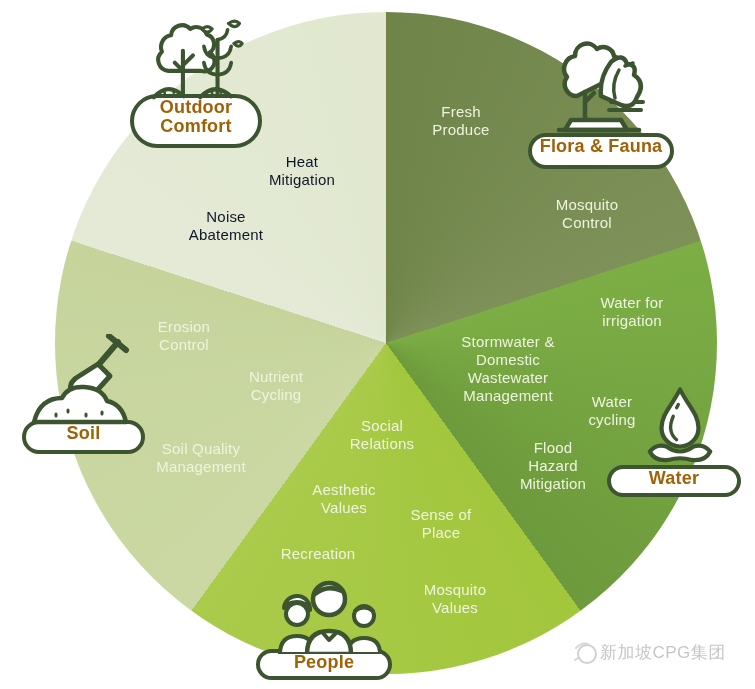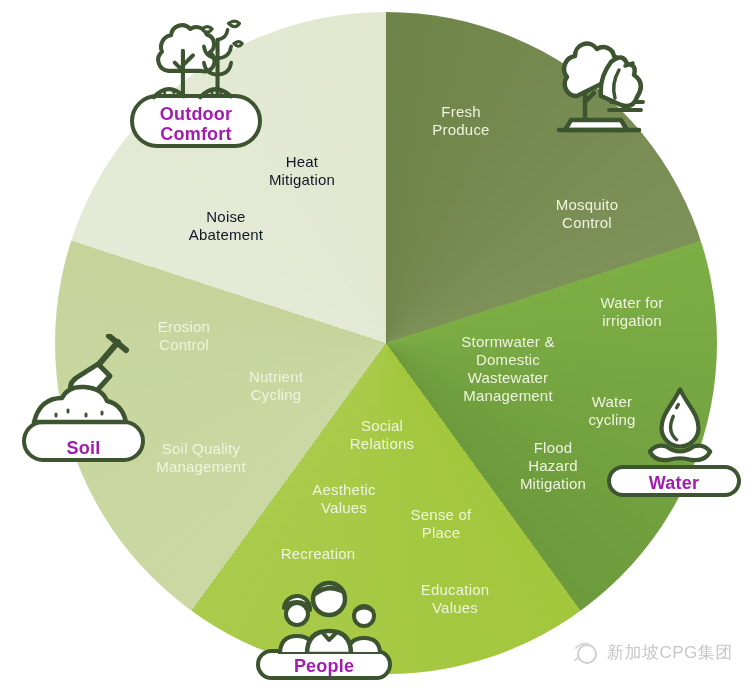--- a/index.html
+++ b/index.html
@@ -14,30 +14,30 @@
   .lbl{
     position:absolute;transform:translate(-50%,-50%);
     text-align:center;font-size:15px;line-height:1.2;letter-spacing:.2px;
     white-space:normal;
   }
   .lbl.light{color:#eff4de;}
   .lbl.dark{color:#0f172a;}
   .badge{
     position:absolute;box-sizing:border-box;
     background:#ffffff;border:4px solid #3d5430;border-radius:999px;
-    color:#a21caf;font-weight:bold;font-size:18px;line-height:1.08;
-    display:flex;align-items:flex-end;justify-content:center;text-align:center;
+    color:#a16207;font-weight:bold;font-size:18px;line-height:1.08;
+    display:flex;align-items:flex-start;justify-content:center;text-align:center;
     letter-spacing:.2px;
   }
   .icon{position:absolute;}
   .icon svg{display:block;width:100%;height:100%;}
   .ink{stroke:#3d5430;fill:none;stroke-linecap:round;stroke-linejoin:round;}
   .ink-fill{stroke:#3d5430;fill:#ffffff;stroke-linecap:round;stroke-linejoin:round;}
   .watermark{
-    position:absolute;left:572px;top:638px;display:flex;align-items:center;gap:7px;
+    position:absolute;left:572px;top:638px;display:flex;align-items:center;gap:0;
     color:#c6c6c6;font-size:17px;letter-spacing:.5px;
   }
   .watermark .wm-icon{width:28px;height:28px;}
 </style>
 </head>
 <body>
 
 <div class="stage">
 
   <div class="wheel" style="background: conic-gradient(rgb(111, 132, 73) 0deg, rgb(125, 145, 88) 72deg, rgb(124, 174, 69) 72deg, rgb(109, 154, 60) 144deg, rgb(162, 198, 60) 144deg, rgb(170, 203, 75) 216deg, rgb(203, 216, 163) 216deg, rgb(198, 212, 156) 288deg, rgb(228, 234, 214) 288deg, rgb(225, 232, 207) 360deg);"></div>
@@ -47,39 +47,42 @@
 
   <div class="lbl light" style="left:632px;top:312px;width:110px">Water for irrigation</div>
   <div class="lbl light" style="left:612px;top:411px;width:60px">Water cycling</div>
   <div class="lbl light" style="left:508px;top:369px;width:112px">Stormwater &amp; Domestic Wastewater Management</div>
   <div class="lbl light" style="left:553px;top:466px;width:80px">Flood Hazard Mitigation</div>
 
   <div class="lbl light" style="left:382px;top:435px;width:80px">Social Relations</div>
   <div class="lbl light" style="left:344px;top:499px;width:80px">Aesthetic Values</div>
   <div class="lbl light" style="left:441px;top:524px;width:80px">Sense of Place</div>
   <div class="lbl light" style="left:318px;top:554px;width:130px">Recreation</div>
-  <div class="lbl light" style="left:455px;top:599px;width:90px">Education Values</div>
+  <div class="lbl light" style="left:455px;top:599px;width:90px">Mosquito Values</div>
 
   <div class="lbl light" style="left:184px;top:336px;width:70px">Erosion Control</div>
   <div class="lbl light" style="left:276px;top:386px;width:70px">Nutrient Cycling</div>
   <div class="lbl light" style="left:201px;top:458px;width:110px">Soil Quality Management</div>
 
   <div class="lbl dark" style="left:302px;top:171px;width:80px">Heat Mitigation</div>
   <div class="lbl dark" style="left:226px;top:226px;width:90px">Noise Abatement</div>
 
   <div class="badge" style="left:130px;top:94px;width:132px;height:54px">
     <span style="width:100px">Outdoor Comfort</span>
   </div>
+  <div class="badge" style="left:528px;top:133px;width:146px;height:36px">
+    <span>Flora &amp; Fauna</span>
+  </div>
   <div class="badge" style="left:607px;top:465px;width:134px;height:32px">
     <span>Water</span>
   </div>
   <div class="badge" style="left:256px;top:649px;width:136px;height:31px">
     <span>People</span>
   </div>
-  <div class="badge" style="left:22px;top:420px;width:123px;height:42px">
+  <div class="badge" style="left:22px;top:420px;width:123px;height:34px">
     <span>Soil</span>
   </div>
 
   <div class="icon" style="left:150px;top:18px;width:95px;height:82px">
     <svg viewBox="0 0 100 90">
       <path class="ink-fill" stroke-width="4.5" d="M18 58 a12 12 0 0 1 -7 -21 a13 13 0 0 1 10 -18 a12 12 0 0 1 21 -7 a12 12 0 0 1 18 6 a11 11 0 0 1 3 20 a11 11 0 0 1 -9 20 z"></path>
       <path class="ink" stroke-width="4.5" d="M34 84 V36 M34 52 l11 -11 M34 58 l-9 -9"></path>
       <path class="ink" stroke-width="4.5" d="M72 84 V24"></path>
       <path class="ink" stroke-width="4" d="M72 44 q13 0 15 -13 M72 44 q-13 0 -15 -13 M72 62 q13 0 15 -13 M72 62 q-13 0 -15 -13 M72 24 q10 -2 11 -11"></path>
       <path class="ink-fill" stroke-width="3.5" d="M84 6 q7 -5 12 0 q-5 7 -12 0 z M55 12 q6 -5 11 0 q-5 7 -11 0 z M90 28 q6 -4 9 0 q-4 6 -9 0 z"></path>

